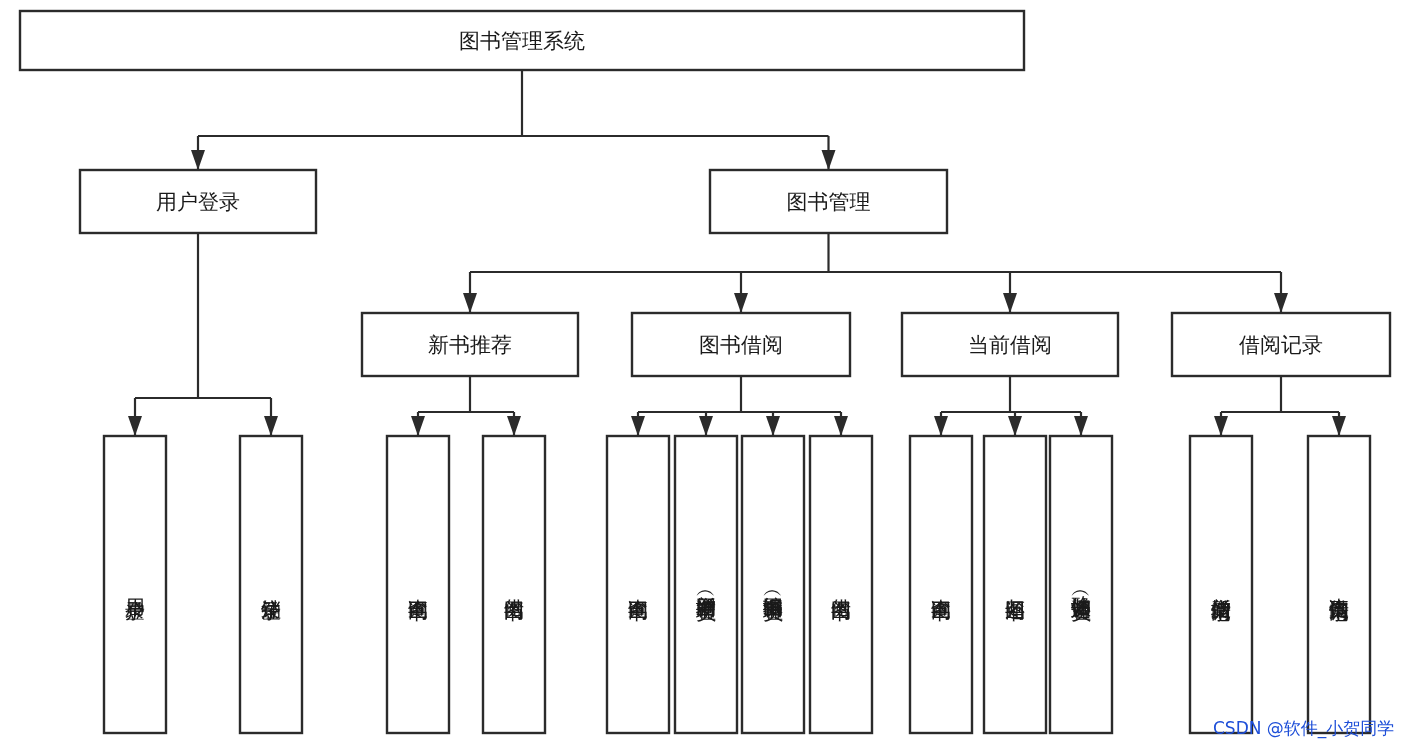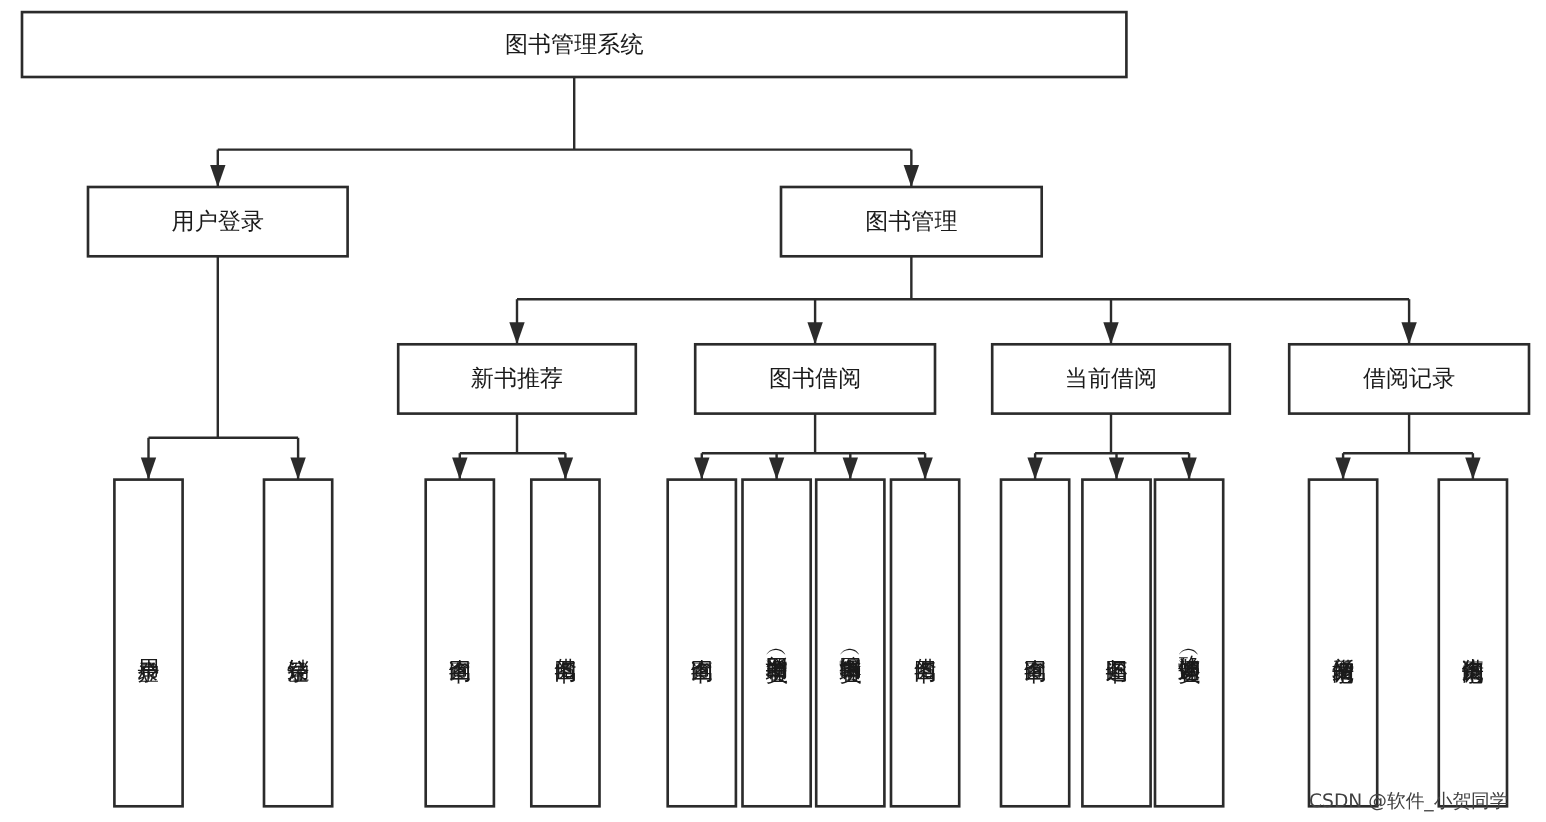--- a/index.html
+++ b/index.html
@@ -63,23 +63,24 @@
     align-items: center;
     justify-content: center;
     text-align: center;
     pointer-events: none;
     user-select: none;
   }
   .watermark {
     position: absolute;
     font-family: "DejaVu Sans", "Liberation Sans", sans-serif;
     font-size: 17px;
-    color: #404040;
+    color: #1d4ed8;
     white-space: nowrap;
     user-select: none;
+    margin-left: 23px;
   }
 </style>
 </head>
 <body>
 
 <div id="diagram-root">
 
   <svg class="canvas" viewBox="0 0 1405 747">
     <g id="connectors-layer">
         <path d="M 522 70 L 522 136" class="connector"></path>

